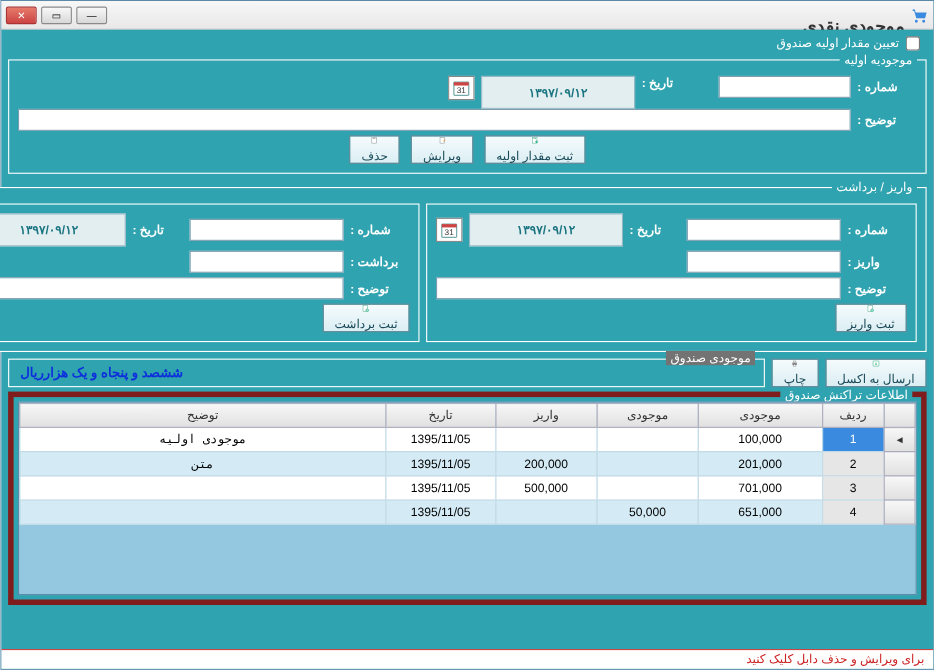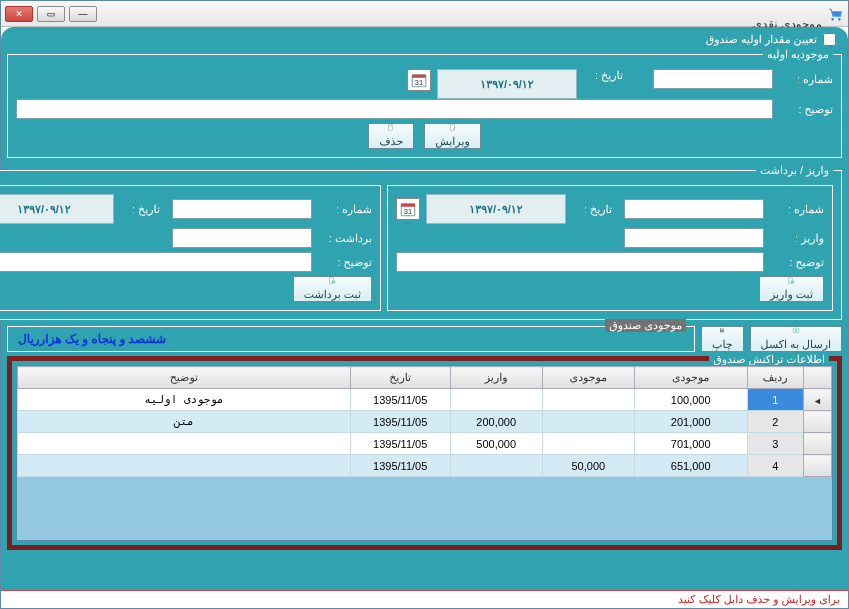--- a/index.html
+++ b/index.html
@@ -4,33 +4,33 @@
 <style>
 * { box-sizing: border-box; margin: 0; padding: 0; }
 body { font-family: Tahoma, sans-serif; font-size: 11px; background: #fff; overflow: hidden; }
 
 .window { width: 849px; height: 609px; border: 1px solid #5a8aa8; background: #fff; position: relative; }
 .titlebar { height: 26px; background: linear-gradient(#f7f7f7,#e8e8e8); border-bottom: 1px solid #c0c0c0; display: flex; align-items: center; justify-content: space-between; padding: 0 4px; direction: ltr; }
 .tb-left { display: flex; align-items: center; gap: 4px; }
 .tb-right { display: flex; align-items: center; gap: 6px; }
 .ctl { width: 28px; height: 16px; border: 1px solid #8a8a8a; background: linear-gradient(#f8f8f8,#d8d8d8); display: flex; align-items: center; justify-content: center; font-size: 9px; cursor: pointer; border-radius: 2px; }
 .ctl.close { background: linear-gradient(#e67a6a,#c44); color: #fff; border-color: #a33; }
-.title-text { font-size: 12px; color: #333; font-weight: normal; margin-top: 20px; }
+.title-text { font-size: 16px; color: #333; font-weight: bold; margin-top: 20px; }
 .app-icon-tb { width: 16px; height: 16px; }
 
-.client { position: absolute; top: 26px; left: 0; right: 0; bottom: 0; background: #2fa3b0; padding: 6px; border-radius: 13px; }
+.client { position: absolute; top: 26px; left: 0; right: 0; bottom: 0; background: #2fa3b0; padding: 6px; }
 
 fieldset.grp { border: 1px solid #fff; background: #2fa3b0; margin-bottom: 6px; position: relative; padding: 8px 8px 8px 8px; }
 fieldset.grp > legend { color: #fff; font-size: 11px; padding: 0 4px; background: #2fa3b0; }
 
 .chk-row { color: #fff; display: flex; align-items: center; gap: 6px; margin-bottom: 2px; padding-right: 6px; }
 .chk-row input { width: 13px; height: 13px; }
 
 .row { display: flex; align-items: center; gap: 6px; margin-bottom: 4px; }
-.lbl { color: #fff; width: 54px; text-align: right; }
+.lbl { color: #fff; width: 54px; text-align: left; font-weight: bold; }
 .tbox { height: 20px; border: 1px solid #7a9db0; background: #fff; padding: 0 4px; font: inherit; direction: rtl; }
 .tbox.sm { width: 120px; }
 .tbox.md { width: 140px; }
 .tbox.lg { width: 100%; }
 .date-disp { height: 30px; background: #e3eef1; border: 1px solid #94b7c4; display: flex; align-items: center; justify-content: center; color: #1a7580; font-weight: bold; width: 140px; }
 .cal-btn { width: 24px; height: 22px; border: 1px solid #888; background: #fff; display: flex; align-items: center; justify-content: center; cursor: pointer; }
 .cal-btn svg { width: 18px; height: 18px; }
 
 .btn { height: 26px; border: 1px solid #6a8a98; background: linear-gradient(#f5fbfd,#dbeef3); display: inline-flex; align-items: center; gap: 4px; padding: 0 10px; cursor: pointer; font: inherit; color: #1a4a58; flex-direction: column; }
 .btn svg { width: 16px; height: 16px; }
@@ -117,20 +117,28 @@
                 <text x="12" y="18" text-anchor="middle" font-size="10" fill="#333">31</text>
               </svg>
           </div>
         </div>
       </div>
       <div class="row">
         <span class="lbl">توضیح :</span>
         <input class="tbox lg" style="flex: 1 1 0%;">
       </div>
       <div class="btn-row">
+        <button class="btn">
+          <svg viewBox="0 0 24 24">
+              <rect x="4" y="3" width="14" height="18" fill="#fff" stroke="#5a8" stroke-width="1.5"></rect>
+              <rect x="7" y="6" width="8" height="2" fill="#5a8"></rect>
+              <circle cx="17" cy="17" r="4" fill="#4b9"></circle>
+            </svg>
+          <span>ثبت مقدار اولیه</span>
+        </button>
         <button class="btn">
           <svg viewBox="0 0 24 24">
               <rect x="4" y="3" width="14" height="18" fill="#fff" stroke="#888" stroke-width="1.5"></rect>
               <path d="M14 14l5-5 2 2-5 5-3 1 1-3z" fill="#e8a040"></path>
             </svg>
           <span>ویرایش</span>
         </button>
         <button class="btn">
           <svg viewBox="0 0 24 24">
               <rect x="4" y="3" width="14" height="18" fill="#fff" stroke="#888" stroke-width="1.5"></rect>

